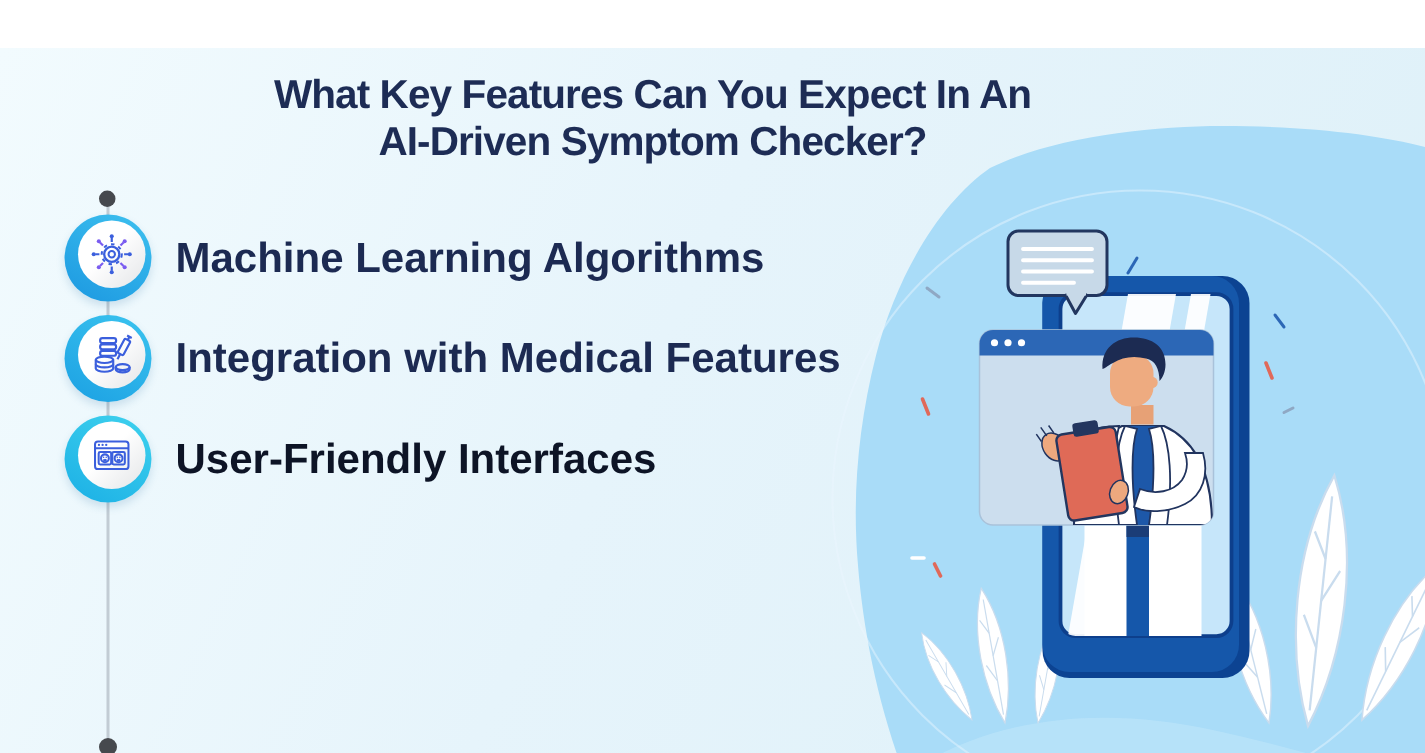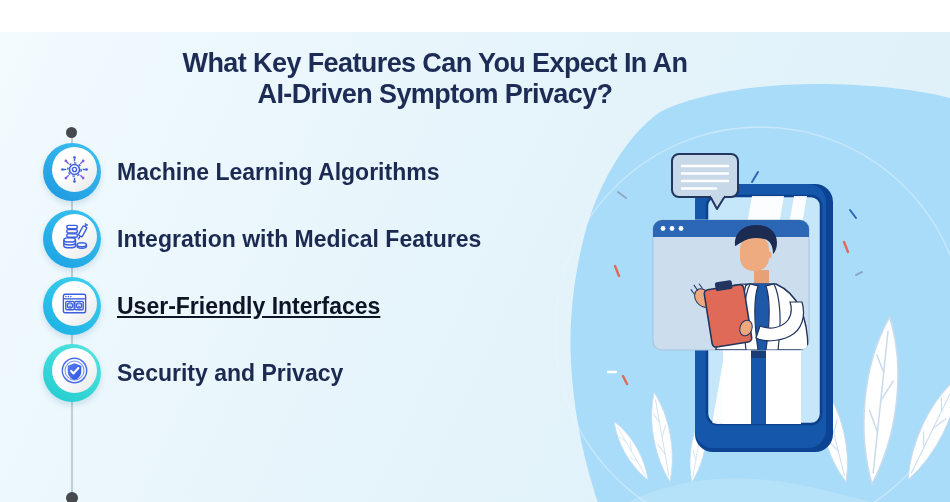--- a/index.html
+++ b/index.html
@@ -30,22 +30,22 @@
   .feature:nth-of-type(1) .badge{background:linear-gradient(210deg,#3ec1ef 0%,#1f9ce2 90%);}
   .feature:nth-of-type(2) .badge{background:linear-gradient(210deg,#3bc4ef 0%,#1fa4e4 90%);}
   .feature:nth-of-type(3) .badge{background:linear-gradient(210deg,#3fd2ee 0%,#1fb3e6 90%);}
   .feature:nth-of-type(4) .badge{background:linear-gradient(210deg,#55e6e0 0%,#27cdd2 90%);}
   .feature:nth-of-type(5) .badge{background:linear-gradient(210deg,#55e6da 0%,#2bd2cb 90%);}
   .badge-inner{
     position:absolute;top:4px;left:9px;width:45px;height:45px;border-radius:50%;
     background:linear-gradient(135deg,#ffffff 45%,#e3e5e7 100%);
     display:flex;align-items:center;justify-content:center;
   }
-  .feature-label{margin-left:16px;font-size:23px;font-weight:700;color:#1c2a52;white-space:nowrap;}
-  .feature:nth-of-type(3) .feature-label{color:#0d1426;text-decoration:underline;}
+  .feature-label{margin-left:16px;font-size:28px;font-weight:700;color:#1c2a52;white-space:nowrap;}
+  .feature:nth-of-type(3) .feature-label{color:#0d1426;}
   .feature:nth-of-type(5) .feature-label{margin-left:25px;}
   
   .illustration{position:absolute;left:520px;top:0;width:430px;height:502px;}
 </style>
 </head>
 <body>
 
 <div class="stage">
 
   <svg class="illustration" viewBox="0 0 430 502" aria-hidden="true">
@@ -144,21 +144,21 @@
       <path d="M324,210 L328,220" stroke="#e0695a" stroke-width="2.4"></path>
       <path d="M95,234 L99,244" stroke="#e0695a" stroke-width="2.4"></path>
       <path d="M103,344 L107,352" stroke="#e0695a" stroke-width="2.4"></path>
       <path d="M88,340 L96,340" stroke="#ffffff" stroke-width="2.4"></path>
       <path d="M336,243 L342,240" stroke="#8fa8c4" stroke-width="2"></path>
     </g>
   </svg>
 
   <h1 class="title">
     <span>What Key Features Can You Expect In An</span><br>
-    <span>AI-Driven Symptom Privacy?</span>
+    <span>AI-Driven Symptom Checker?</span>
   </h1>
 
   <div class="timeline-line"></div>
   <div class="timeline-dot top"></div>
   <div class="timeline-dot bottom"></div>
 
   <div class="features">
 
     <div class="feature">
       <div class="badge">
@@ -242,29 +242,16 @@
                 <circle cx="12.2" cy="17.4" r="0.55"></circle>
               <circle cx="19.8" cy="17.4" r="0.55"></circle>
                 <circle cx="21.6" cy="17.4" r="0.55"></circle>
             </g>
           </svg>
         </div>
       </div>
       <span class="feature-label">User-Friendly Interfaces</span>
     </div>
 
-    <div class="feature">
-      <div class="badge">
-        <div class="badge-inner">
-          <svg width="31" height="31" viewBox="0 0 32 32">
-            <circle cx="16" cy="16" r="12.6" fill="none" stroke="#4a70e8" stroke-width="1.5"></circle>
-            <circle cx="16" cy="16" r="9.8" fill="none" stroke="#7a9af0" stroke-width="1.1"></circle>
-            <path d="M16,8.5 L23,11 V16.5 C23,21.5 19.8,24.5 16,25.8 C12.2,24.5 9,21.5 9,16.5 V11 Z" fill="url(#shieldGrad)"></path>
-            <path d="M12.5,16.5 L15,19 L20,13.5" fill="none" stroke="#ffffff" stroke-width="2.2" stroke-linecap="round" stroke-linejoin="round"></path>
-          </svg>
-        </div>
-      </div>
-      <span class="feature-label">Security and Privacy</span>
-    </div>
 
 
   </div>
 </div>
 
 </body></html>

